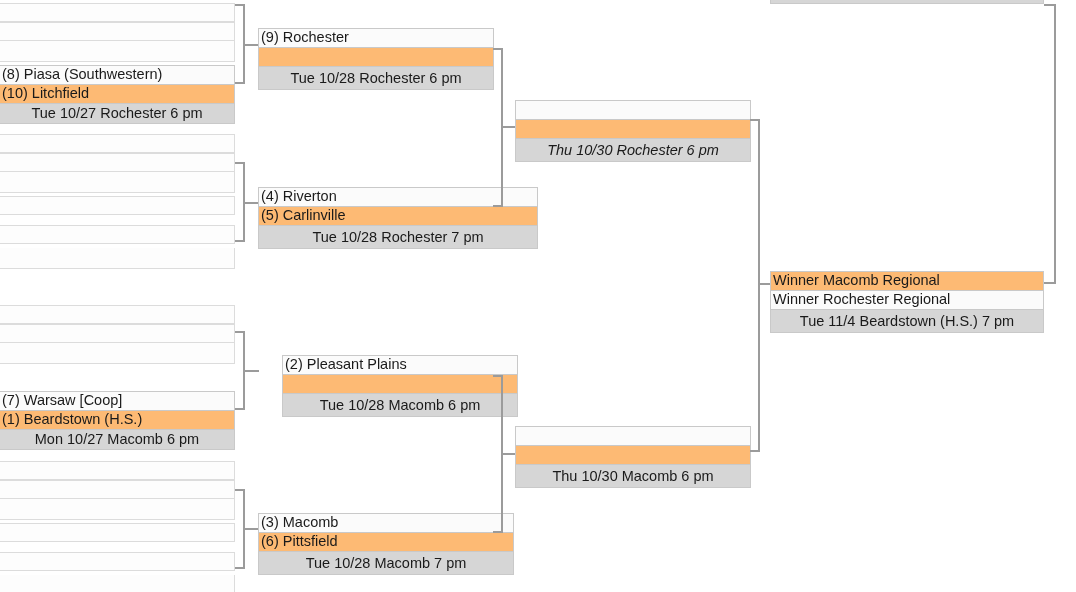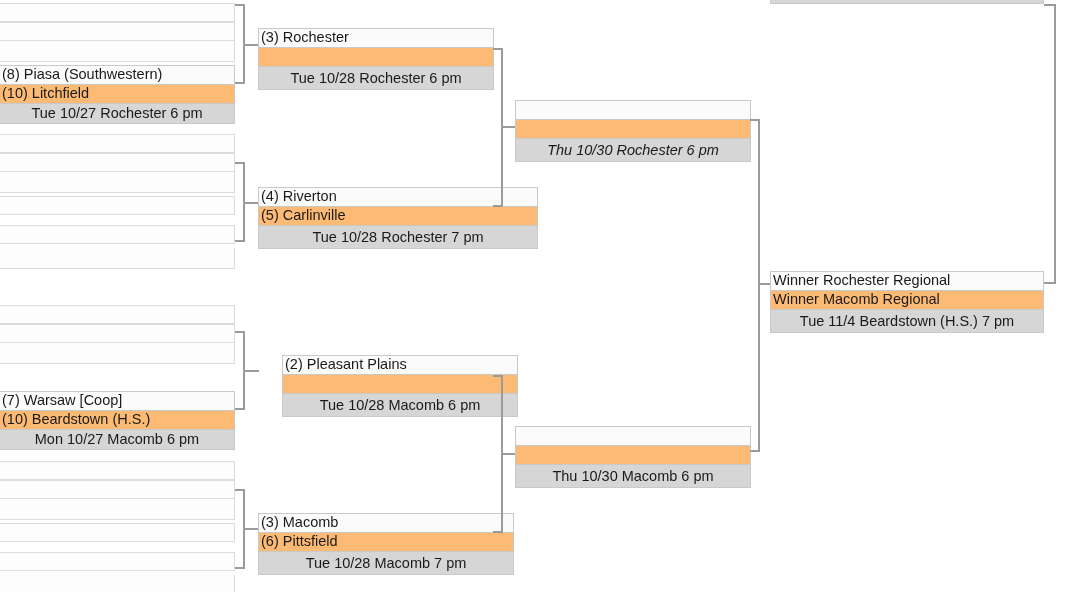--- a/index.html
+++ b/index.html
@@ -81,21 +81,21 @@
   <div class="empty-box" style="left:-1px;top:196px;width:236px;height:19px;"></div>
   <div class="empty-box" style="left:-1px;top:225px;width:236px;height:19px;"></div>
   <div class="empty-box" style="left:-1px;top:248px;width:236px;height:21px;border-top:none;"></div>
 
   <div class="empty-box" style="left:-1px;top:305px;width:236px;height:19px;"></div>
   <div class="empty-box" style="left:-1px;top:324px;width:236px;height:19px;"></div>
   <div class="empty-box" style="left:-1px;top:343px;width:236px;height:21px;border-top:none;"></div>
 
   <div class="game" style="left:-1px;top:391px;width:236px;">
     <div class="slot">(7) Warsaw [Coop]</div>
-    <div class="slot second">(10) Beardstown (H.S.)</div>
+    <div class="slot second">(1) Beardstown (H.S.)</div>
     <div class="info">Mon 10/27 Macomb 6 pm</div>
   </div>
 
   <div class="empty-box" style="left:-1px;top:461px;width:236px;height:19px;"></div>
   <div class="empty-box" style="left:-1px;top:480px;width:236px;height:19px;"></div>
   <div class="empty-box" style="left:-1px;top:499px;width:236px;height:21px;border-top:none;"></div>
 
   <div class="empty-box" style="left:-1px;top:523px;width:236px;height:19px;"></div>
   <div class="empty-box" style="left:-1px;top:552px;width:236px;height:19px;"></div>
   <div class="empty-box" style="left:-1px;top:575px;width:236px;height:21px;border-top:none;"></div>
@@ -114,21 +114,21 @@
   <div class="hline" style="left:235px;top:331px;width:10px;"></div>
   <div class="hline" style="left:235px;top:408px;width:10px;"></div>
   <div class="hline" style="left:243px;top:370px;width:16px;"></div>
 
   <div class="vline" style="left:243px;top:489px;height:80px;"></div>
   <div class="hline" style="left:235px;top:489px;width:10px;"></div>
   <div class="hline" style="left:235px;top:567px;width:10px;"></div>
   <div class="hline" style="left:243px;top:528px;width:16px;"></div>
 
   <div class="game" style="left:258px;top:28px;width:236px;">
-    <div class="slot">(3) Rochester</div>
+    <div class="slot">(9) Rochester</div>
     <div class="slot second"></div>
     <div class="info tall">Tue 10/28 Rochester 6 pm</div>
   </div>
 
   <div class="game" style="left:258px;top:187px;width:280px;">
     <div class="slot">(4) Riverton</div>
     <div class="slot second">(5) Carlinville</div>
     <div class="info tall">Tue 10/28 Rochester 7 pm</div>
   </div>
 
@@ -165,22 +165,22 @@
     <div class="slot second"></div>
     <div class="info tall">Thu 10/30 Macomb 6 pm</div>
   </div>
 
   <div class="vline" style="left:758px;top:119px;height:333px;"></div>
   <div class="hline" style="left:750px;top:119px;width:10px;"></div>
   <div class="hline" style="left:750px;top:450px;width:10px;"></div>
   <div class="hline" style="left:758px;top:283px;width:14px;"></div>
 
   <div class="game" style="left:770px;top:271px;width:274px;">
+    <div class="slot second">Winner Macomb Regional</div>
     <div class="slot">Winner Rochester Regional</div>
-    <div class="slot second">Winner Macomb Regional</div>
     <div class="info tall">Tue 11/4 Beardstown (H.S.) 7 pm</div>
   </div>
 
   <div class="vline" style="left:1054px;top:4px;height:280px;"></div>
   <div class="hline" style="left:1044px;top:282px;width:12px;"></div>
   <div class="hline" style="left:1044px;top:4px;width:12px;"></div>
 
 </div>
 
 </body></html>

